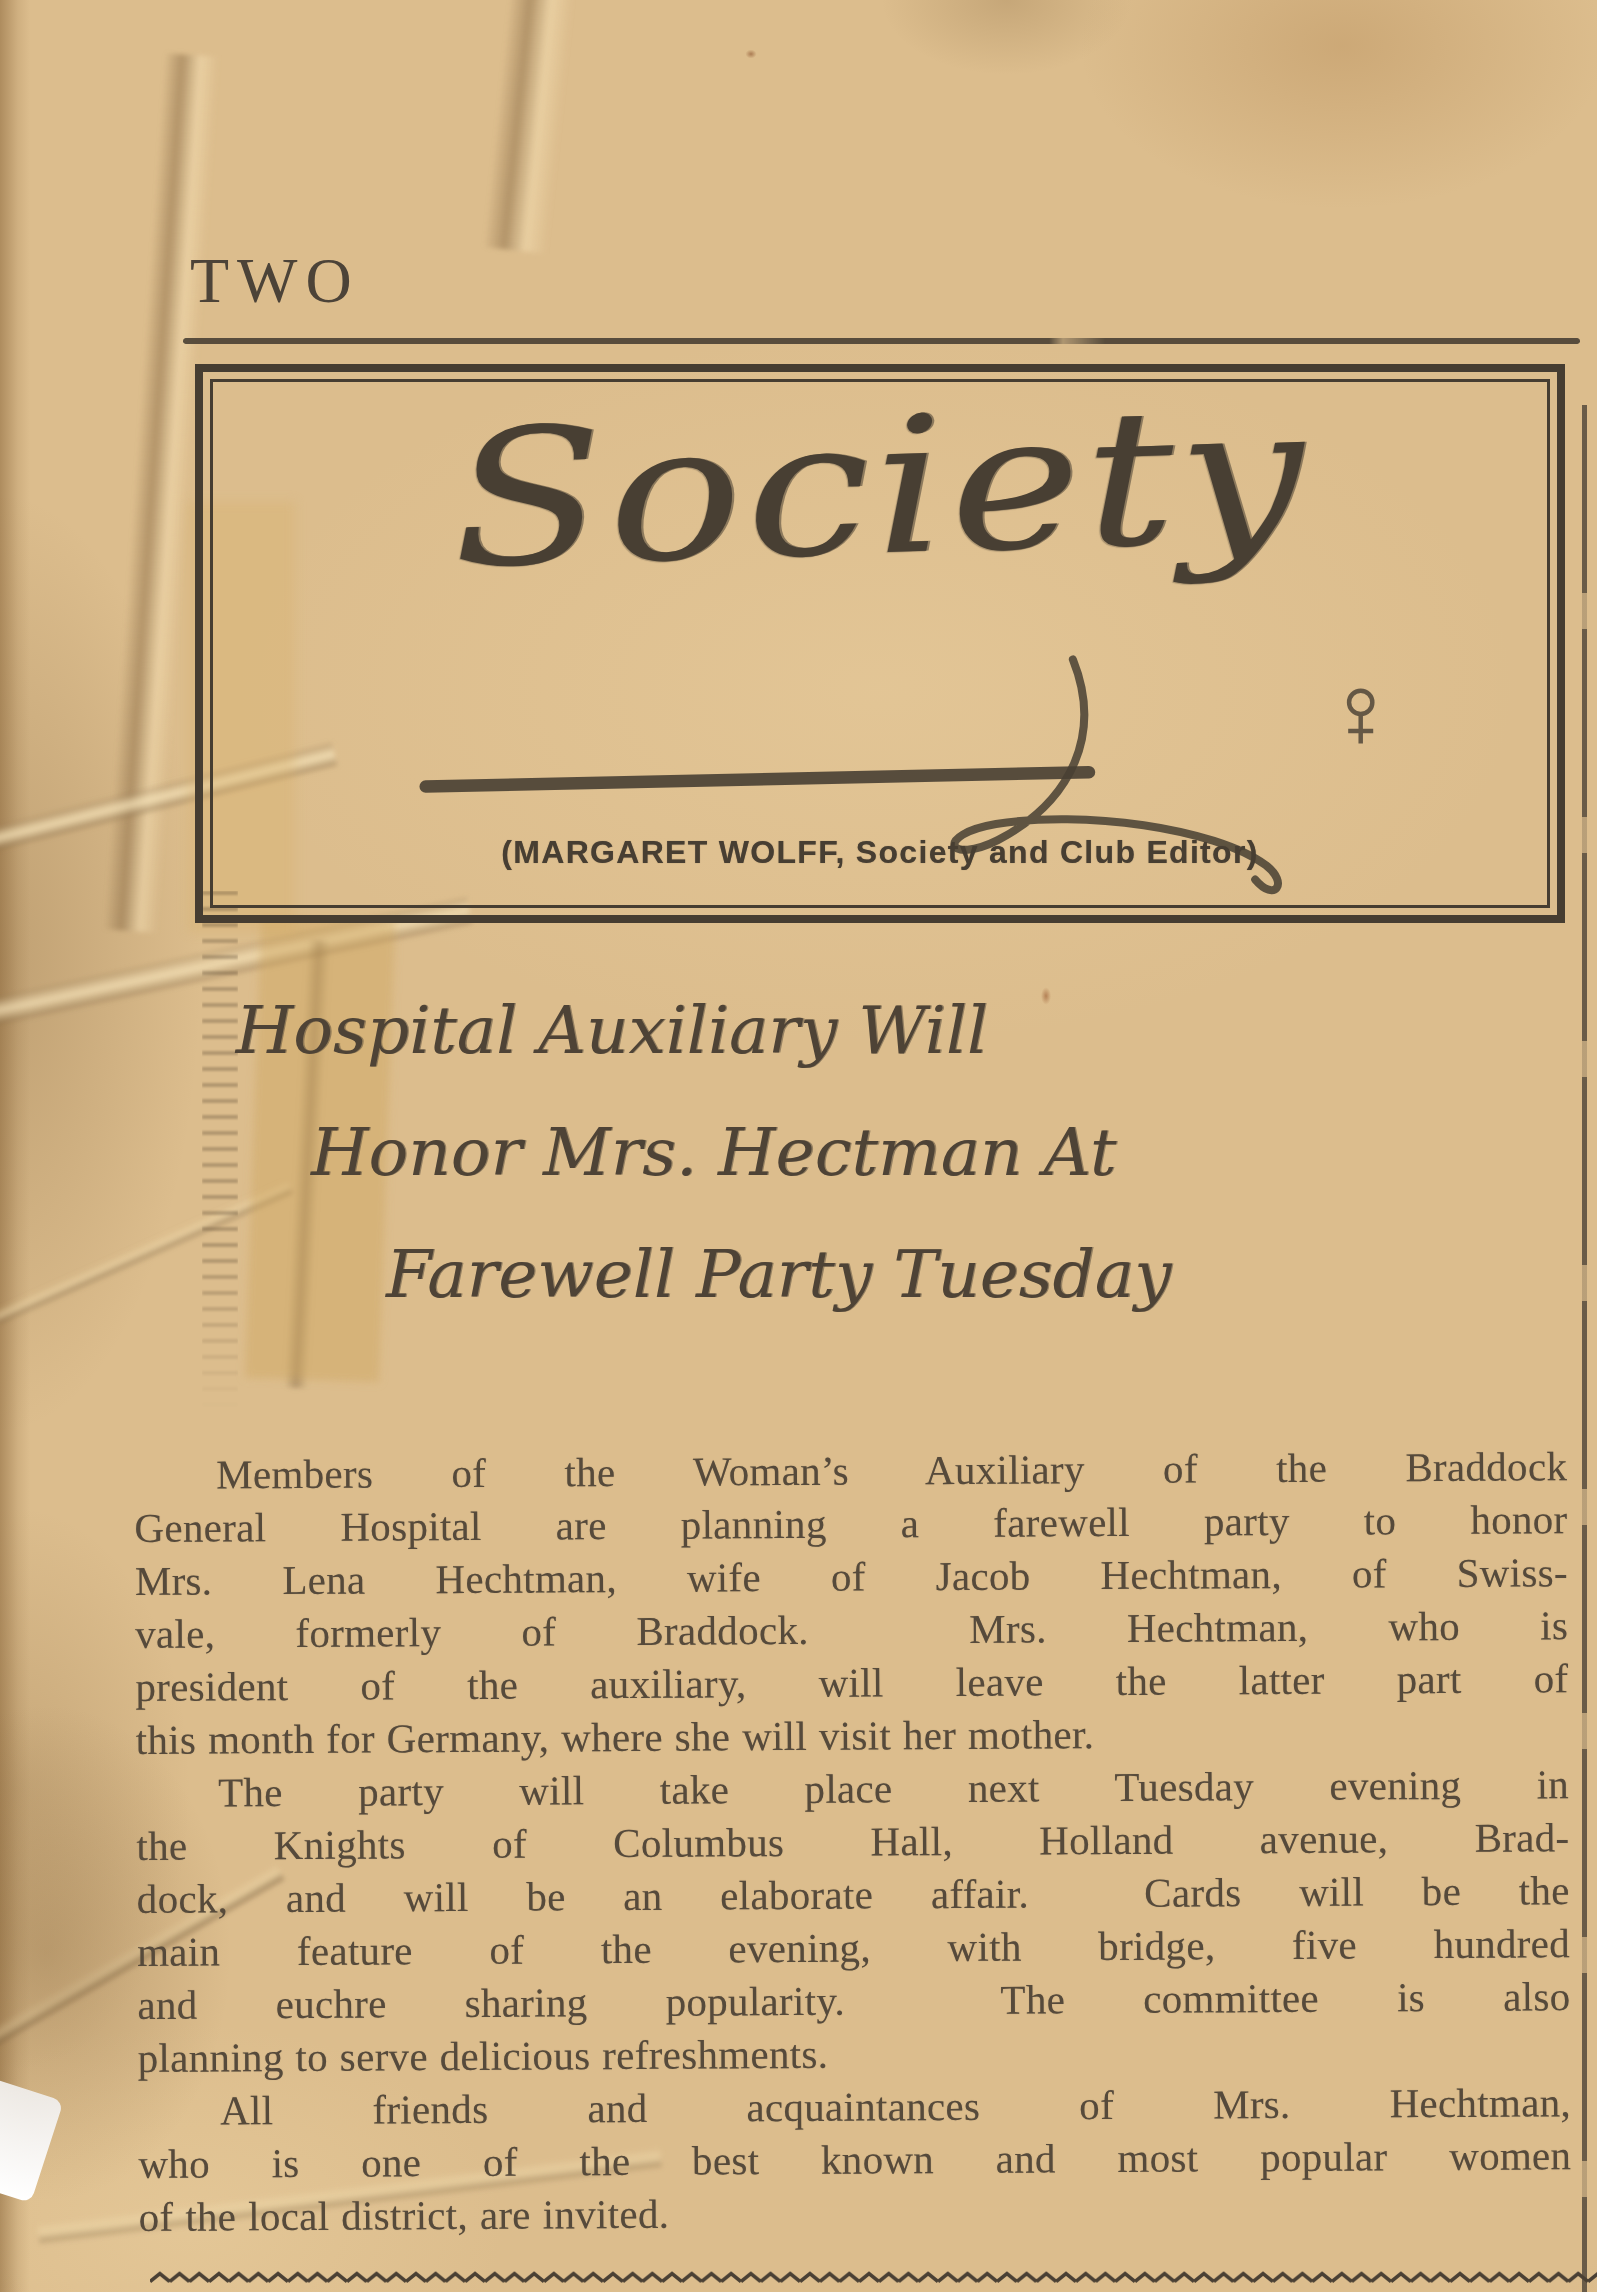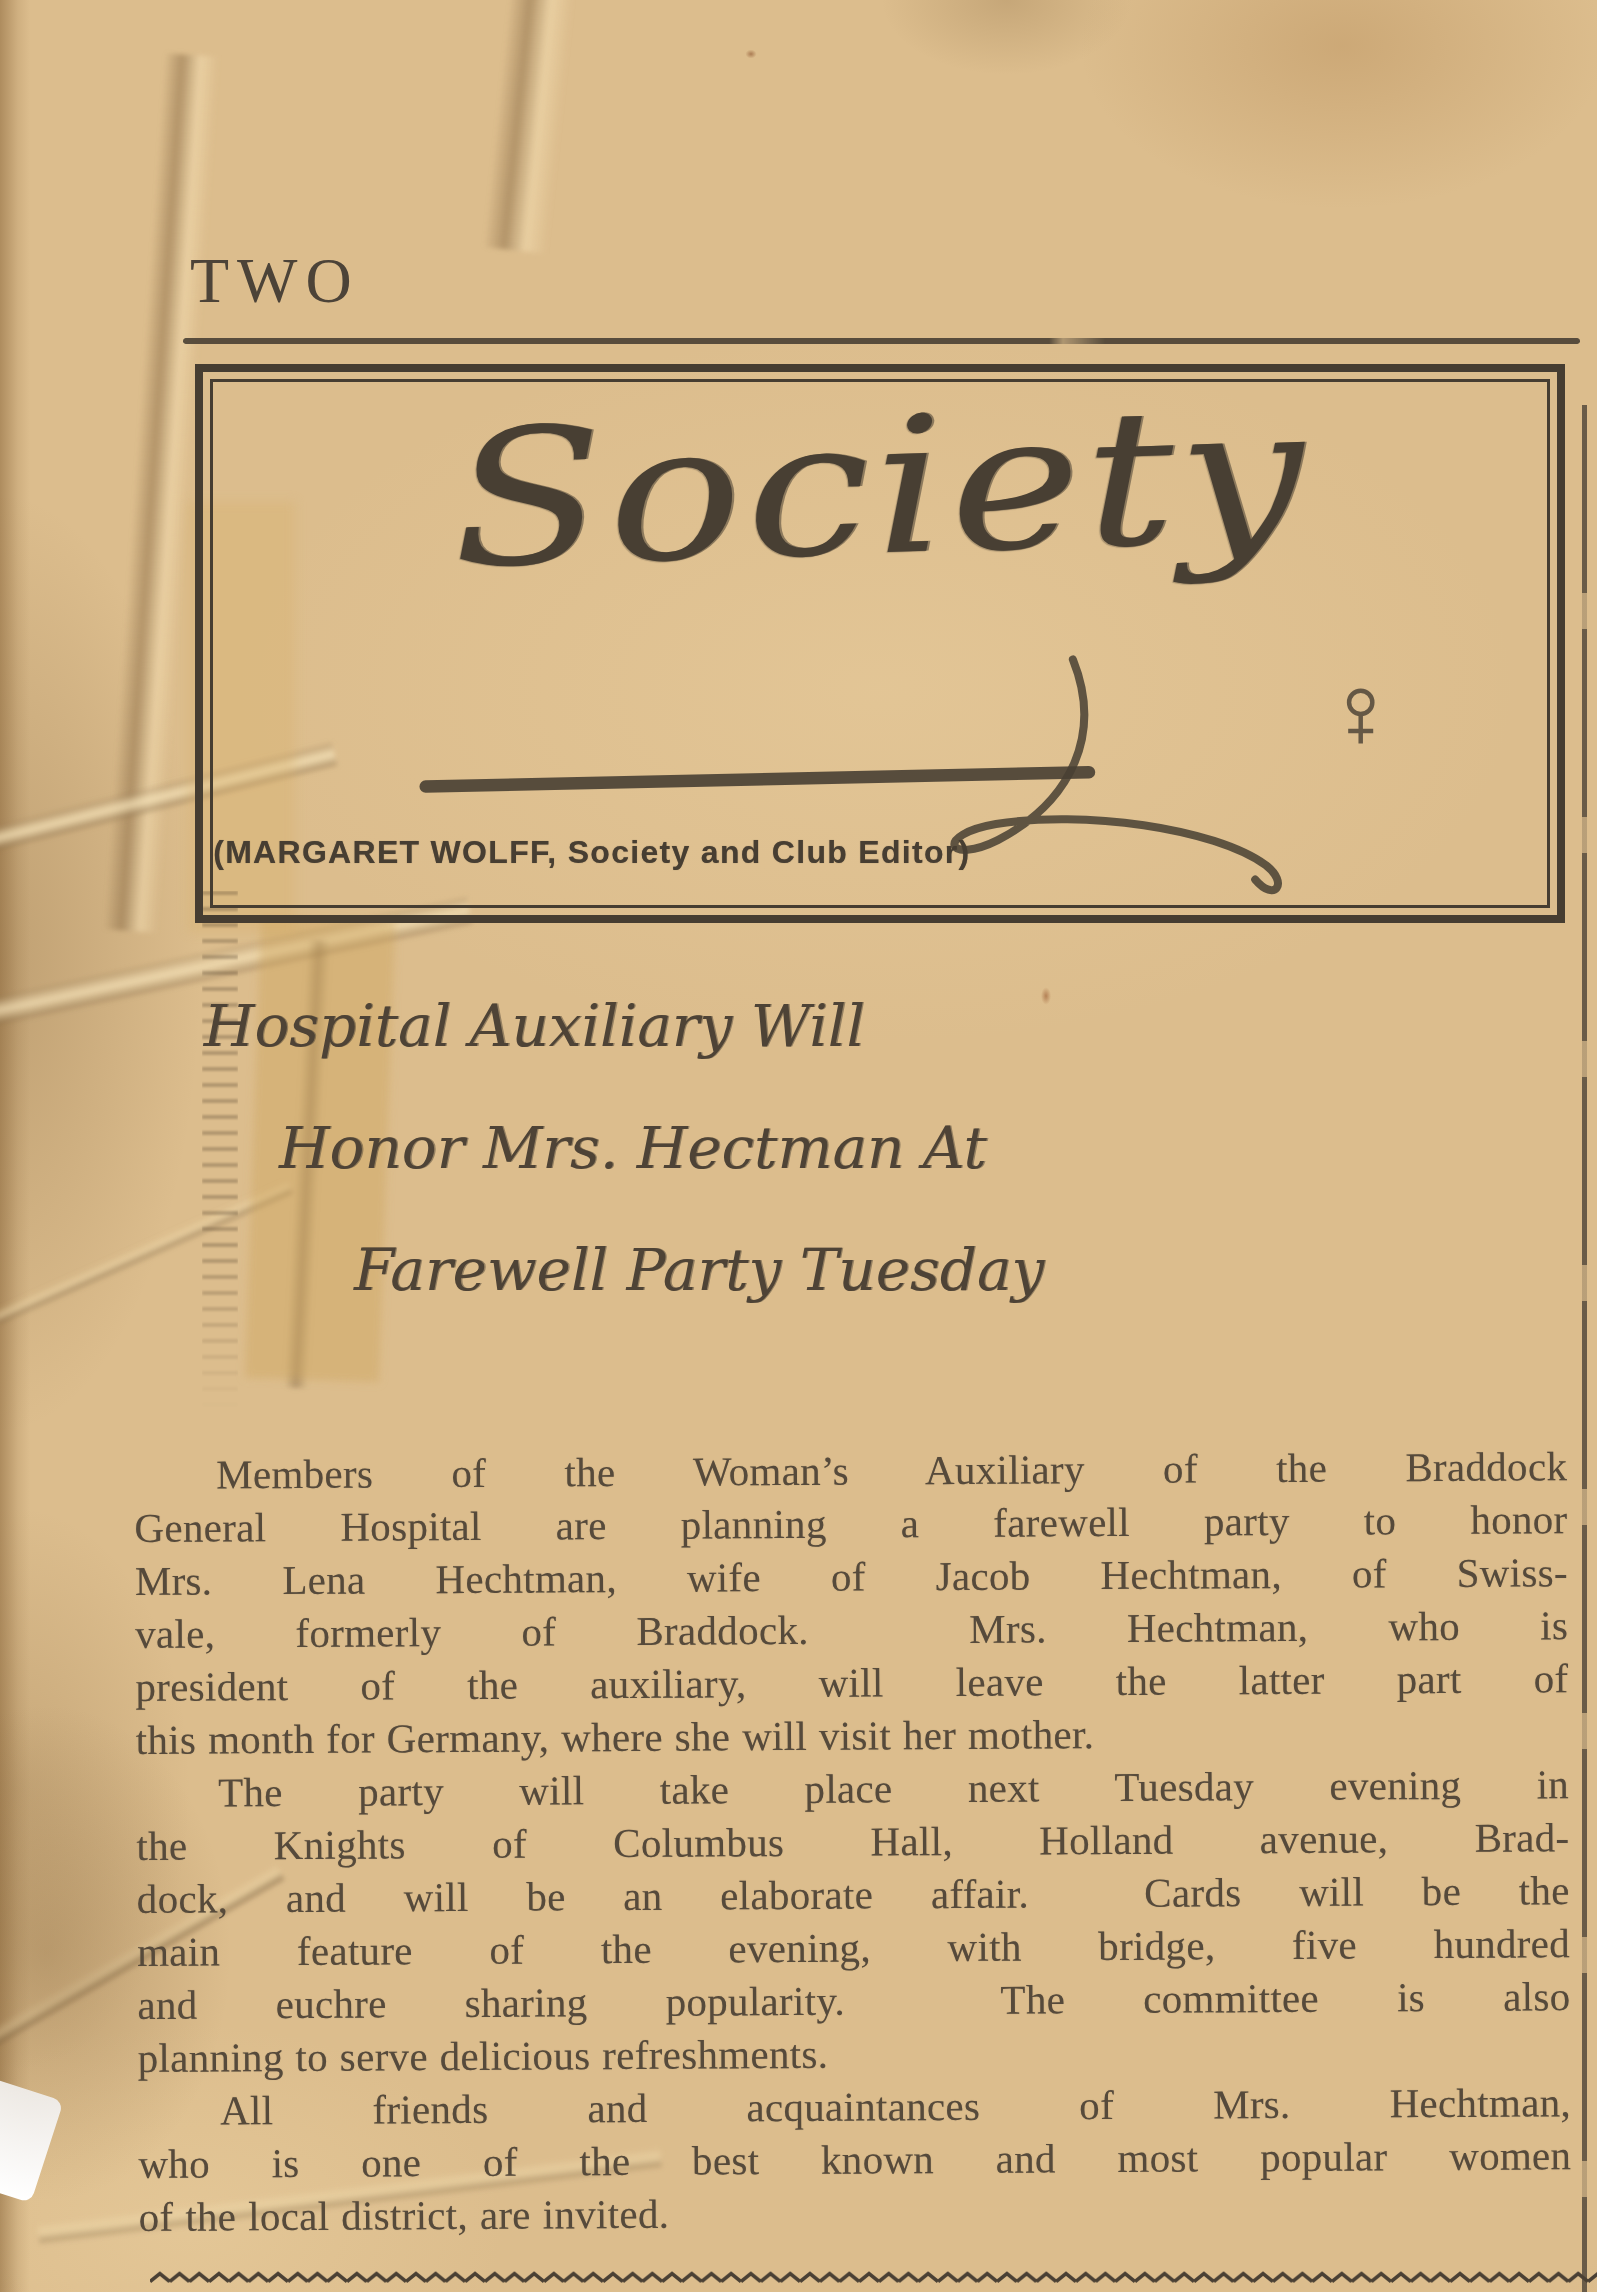--- a/index.html
+++ b/index.html
@@ -66,28 +66,28 @@
 
   .masthead-box{position:absolute;left:195px;top:364px;width:1370px;height:559px;
     border:8px solid var(--ink);}
   .masthead-inner{position:absolute;inset:7.2px;border:3.6px solid var(--ink);}
   .society-title{position:absolute;left:0;right:0;top:-3.6px;text-align:center;
     font-family:"DejaVu Serif",serif;font-style:italic;font-size:188px;line-height:1.15;
     color:#483f33;letter-spacing:3.6px;
     transform:rotate(-1.8deg) scaleX(1.18);transform-origin:50% 50%;
     text-shadow:1.8px 0 0 rgba(72,63,51,.55), -0.9px 0.9px 0.9px rgba(72,63,51,.35);}
   .masthead-flourish{position:absolute;left:0;top:0;width:100%;height:100%;}
-  .byline{position:absolute;left:0;right:0;top:452px;text-align:left;
+  .byline{position:absolute;left:0;right:0;top:452px;text-align:center;
     font-family:"Liberation Sans",sans-serif;font-weight:bold;font-size:32px;
     letter-spacing:1.3px;color:#473e32;text-shadow:0 0 0.9px rgba(71,62,50,.6);}
 
   .headline{position:absolute;left:202px;top:992px;width:1299px;color:#4e4336;
     font-family:"DejaVu Serif",serif;font-style:italic;}
-  .headline .hline{position:absolute;white-space:nowrap;font-size:58px;
-    text-shadow:1.3px 0 0 rgba(78,67,54,.5);}
+  .headline .hline{position:absolute;white-space:nowrap;font-size:66px;
+    text-shadow:1.3px 0 0 rgba(78,67,54,.5);margin-left:32px;}
   .headline .h1{left:1.8px;top:0;}
   .headline .h2{left:77px;top:122px;}
   .headline .h3{left:152px;top:244px;text-align:center;}
 
   .article{position:absolute;left:134px;top:1449px;width:1433px;
     font-family:"Liberation Serif",serif;font-size:41px;color:var(--ink-body);
     transform:rotate(-.35deg);transform-origin:0 0;
     text-shadow:0 0 0.9px rgba(86,74,59,.4);}
   .article .line{line-height:53px;text-align:justify;text-align-last:justify;
     white-space:pre-wrap;letter-spacing:0.3px;word-spacing:1.3px;}

